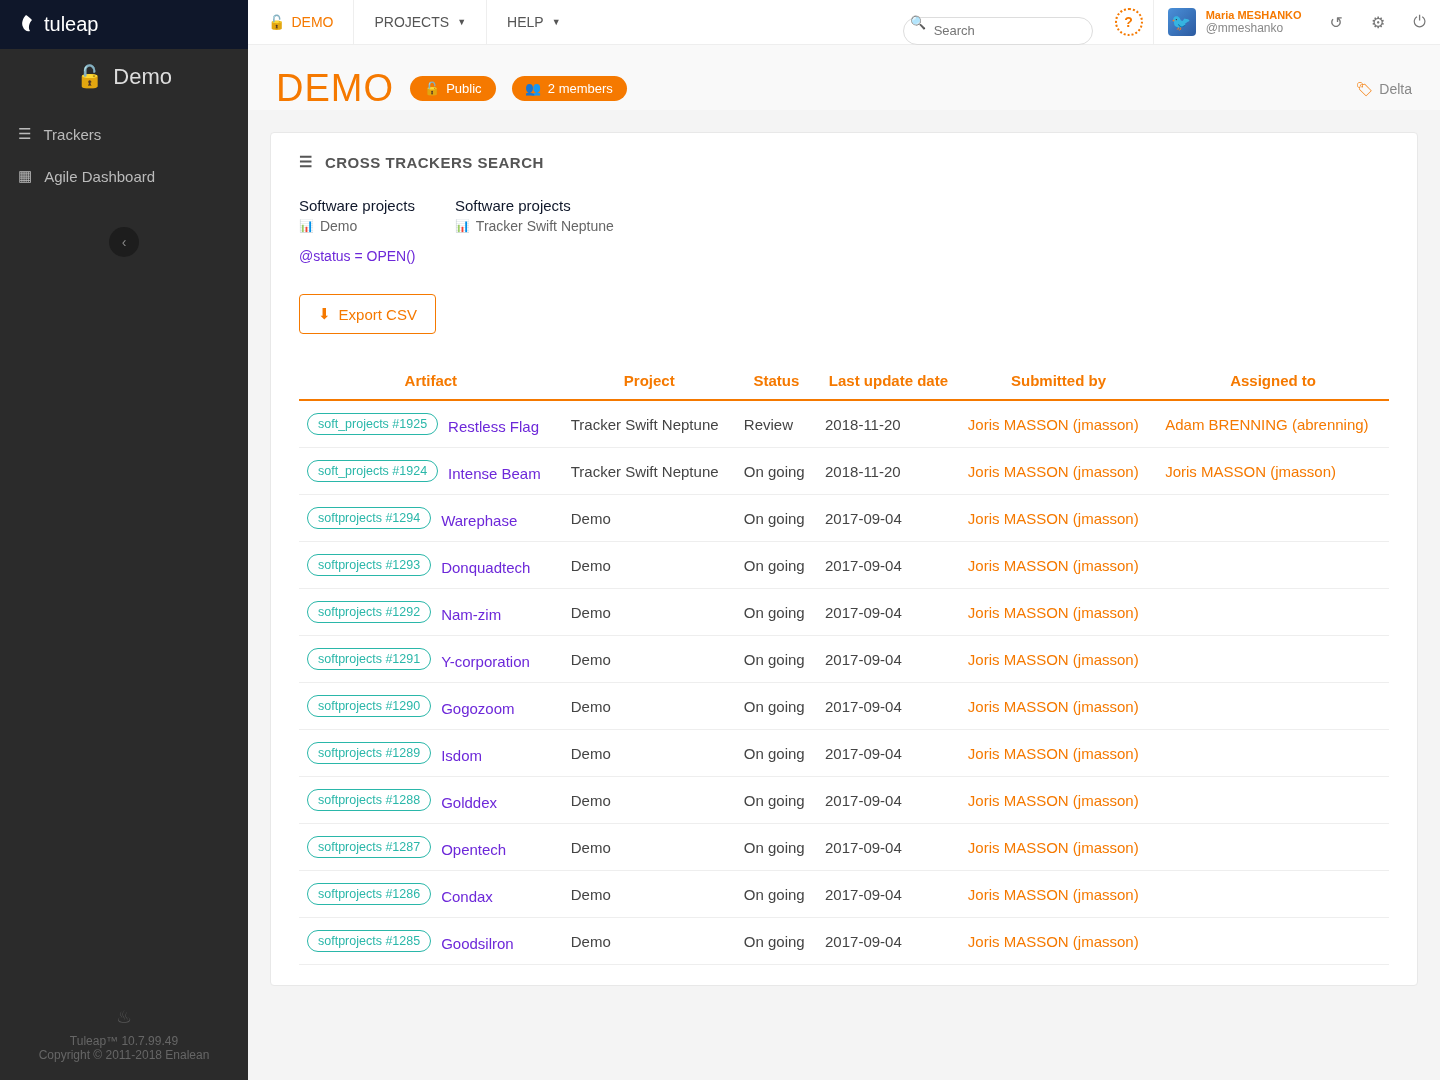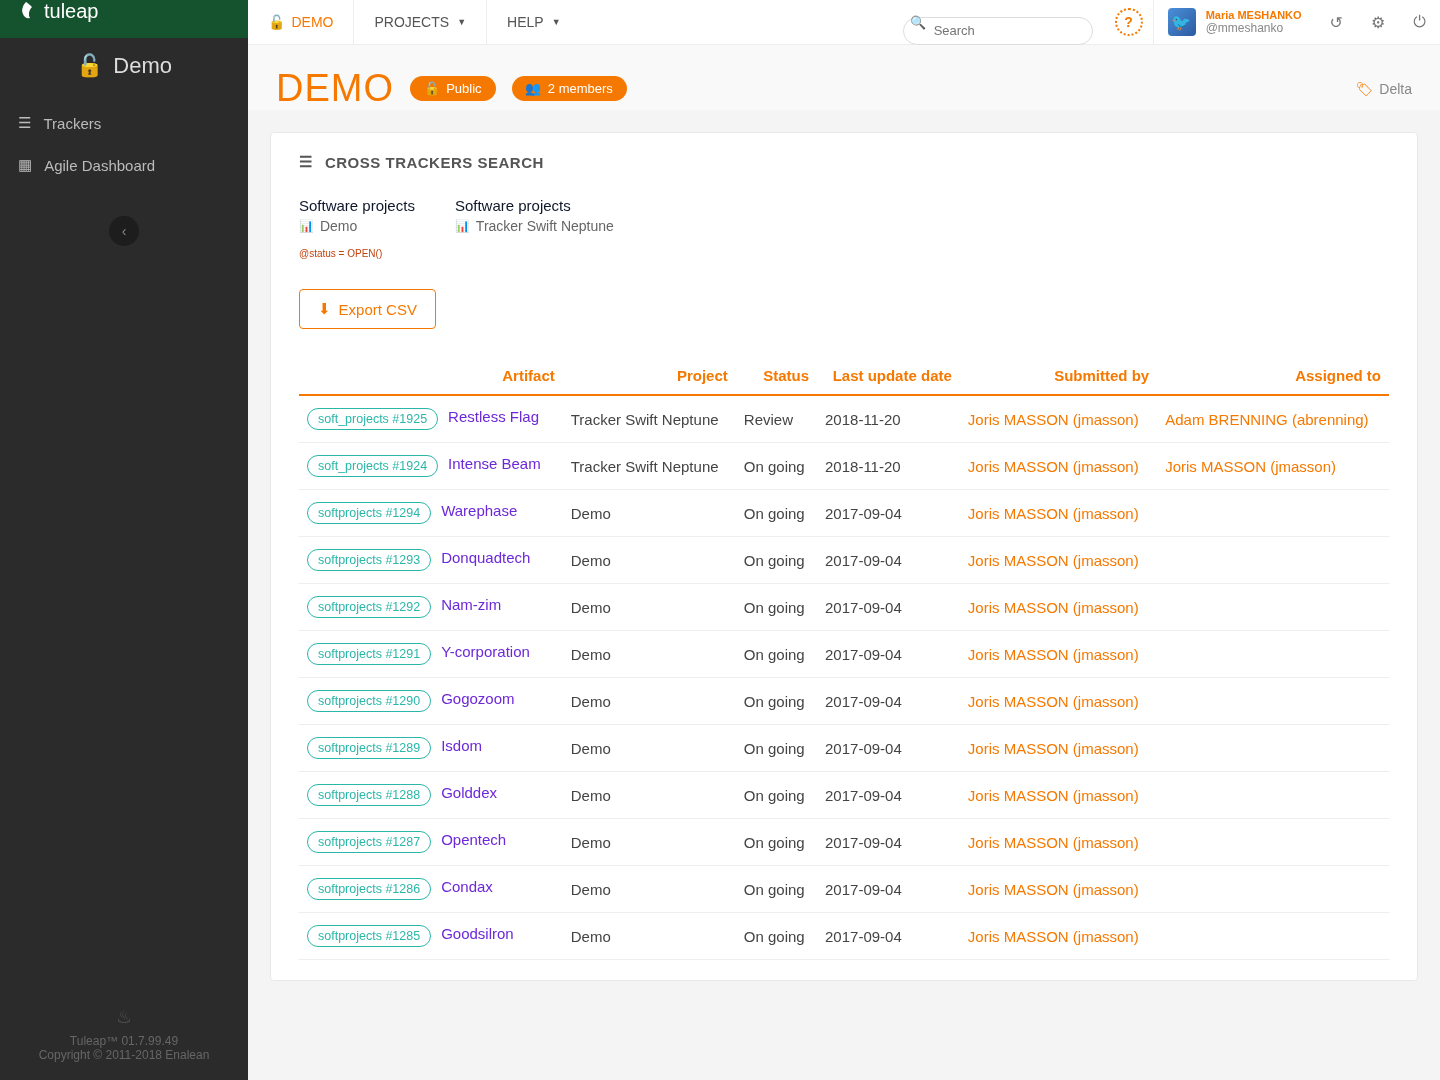--- a/index.html
+++ b/index.html
@@ -1,21 +1,21 @@
 <!DOCTYPE html>
 <html><head>
 <meta charset="utf-8">
 <style>
 * { margin: 0; padding: 0; box-sizing: border-box; }
 body { font-family: -apple-system, BlinkMacSystemFont, "Segoe UI", Helvetica, Arial, sans-serif; font-size: 14px; color: #333; background: #fff; }
 .app { display: flex; height: 100vh; width: 1440px; }
 
 
 .sidebar { width: 248px; background: #2b2b2b; color: #aaa; display: flex; flex-direction: column; }
-.sidebar-logo { background: #14532d; height: 38px; display: flex; align-items: flex-start; padding: 0 18px; }
+.sidebar-logo { background: #0f172a; height: 49px; display: flex; align-items: center; padding: 0 18px; }
 .sidebar-logo svg { height: 24px; }
 .sidebar-project { height: 56px; display: flex; align-items: center; justify-content: center; color: #ddd; font-size: 22px; gap: 10px; }
 .sidebar-nav { flex: 1; padding-top: 8px; }
 .sidebar-item { display: flex; align-items: center; gap: 12px; padding: 12px 18px; color: #bbb; cursor: pointer; font-size: 15px; }
 .sidebar-collapse { display:flex; justify-content:center; margin-top: 30px; }
 .sidebar-collapse-btn { width: 30px; height: 30px; border-radius: 50%; background: #1d1d1d; display:flex;align-items:center;justify-content:center; color:#888; cursor:pointer;}
 .sidebar-footer { text-align: center; color: #666; font-size: 12px; padding: 10px 0 18px; }
 .sidebar-footer .flame { font-size: 18px; color: #555; margin-bottom: 6px; }
 
 
@@ -47,28 +47,28 @@
 .tab.active { color: #f57900; border-bottom: 3px solid #f57900; }
 
 
 .content { flex:1; overflow-y: auto; background: #f4f4f4; padding: 22px; }
 .card { background: white; border: 1px solid #e8e8e8; border-radius: 4px; padding: 20px 28px; }
 .card-header { display:flex; align-items:center; gap: 12px; color:#555; font-size: 15px; font-weight: 600; letter-spacing: 0.5px; margin-bottom: 26px;}
 .tracker-filters { display: flex; gap: 40px; margin-bottom: 14px; }
 .tracker-filter .tf-title { color: #0f172a; font-size: 15px; }
 .tracker-filter .tf-sub { color: #666; font-size: 14px; display:flex;align-items:center;gap:6px; margin-top:4px;}
 .tracker-filter .tf-sub .chart-icon { font-size:12px; }
-.query { color: #c2410c; font-size: 10px; margin-bottom: 30px; }
+.query { color: #6d28d9; font-size: 14px; margin-bottom: 30px; }
 .export-btn { border: 1px solid #f57900; color: #f57900; background: white; border-radius: 4px; padding: 10px 18px; font-size: 15px; display: inline-flex; align-items: center; gap: 8px; cursor: pointer; margin-bottom: 28px; }
 
 
 table { width: 100%; border-collapse: collapse; }
-th { text-align: right; color: #f57900; font-weight: 600; font-size: 15px; padding: 10px 8px; border-bottom: 2px solid #f57900; }
+th { text-align: center; color: #f57900; font-weight: 600; font-size: 15px; padding: 10px 8px; border-bottom: 2px solid #f57900; }
 td { padding: 12px 8px; border-bottom: 1px solid #eee; font-size: 15px; color: #444; vertical-align: middle;}
-.artifact-cell { display: flex; align-items: flex-start; gap: 10px; }
+.artifact-cell { display: flex; align-items: flex-end; gap: 10px; }
 .artifact-badge { border: 1px solid #2ab7a9; color: #2ab7a9; border-radius: 14px; padding: 3px 10px; font-size: 12.5px; white-space: nowrap; cursor:pointer;}
 .artifact-title { color: #6d28d9; cursor: pointer; }
 .link { color: #f57900; cursor: pointer; }
 
 .caret { font-size: 9px; margin-left: 2px; }
 </style>
 </head>
 <body>
 
 <div class="app">
@@ -95,21 +95,21 @@
         <span>Agile Dashboard</span>
       </div>
       <div class="sidebar-collapse">
         <div class="sidebar-collapse-btn">
           <span>‹</span>
         </div>
       </div>
     </nav>
     <div class="sidebar-footer">
       <div class="flame">♨</div>
-      <div>Tuleap™ 01.7.99.49</div>
+      <div>Tuleap™ 10.7.99.49</div>
       <div>Copyright © 2011-2018 Enalean</div>
     </div>
   </aside>
 
   <div class="main">
     <div class="topbar">
       <div class="topbar-item active">
         <span>🔓</span>
         <span>DEMO</span>
       </div>

